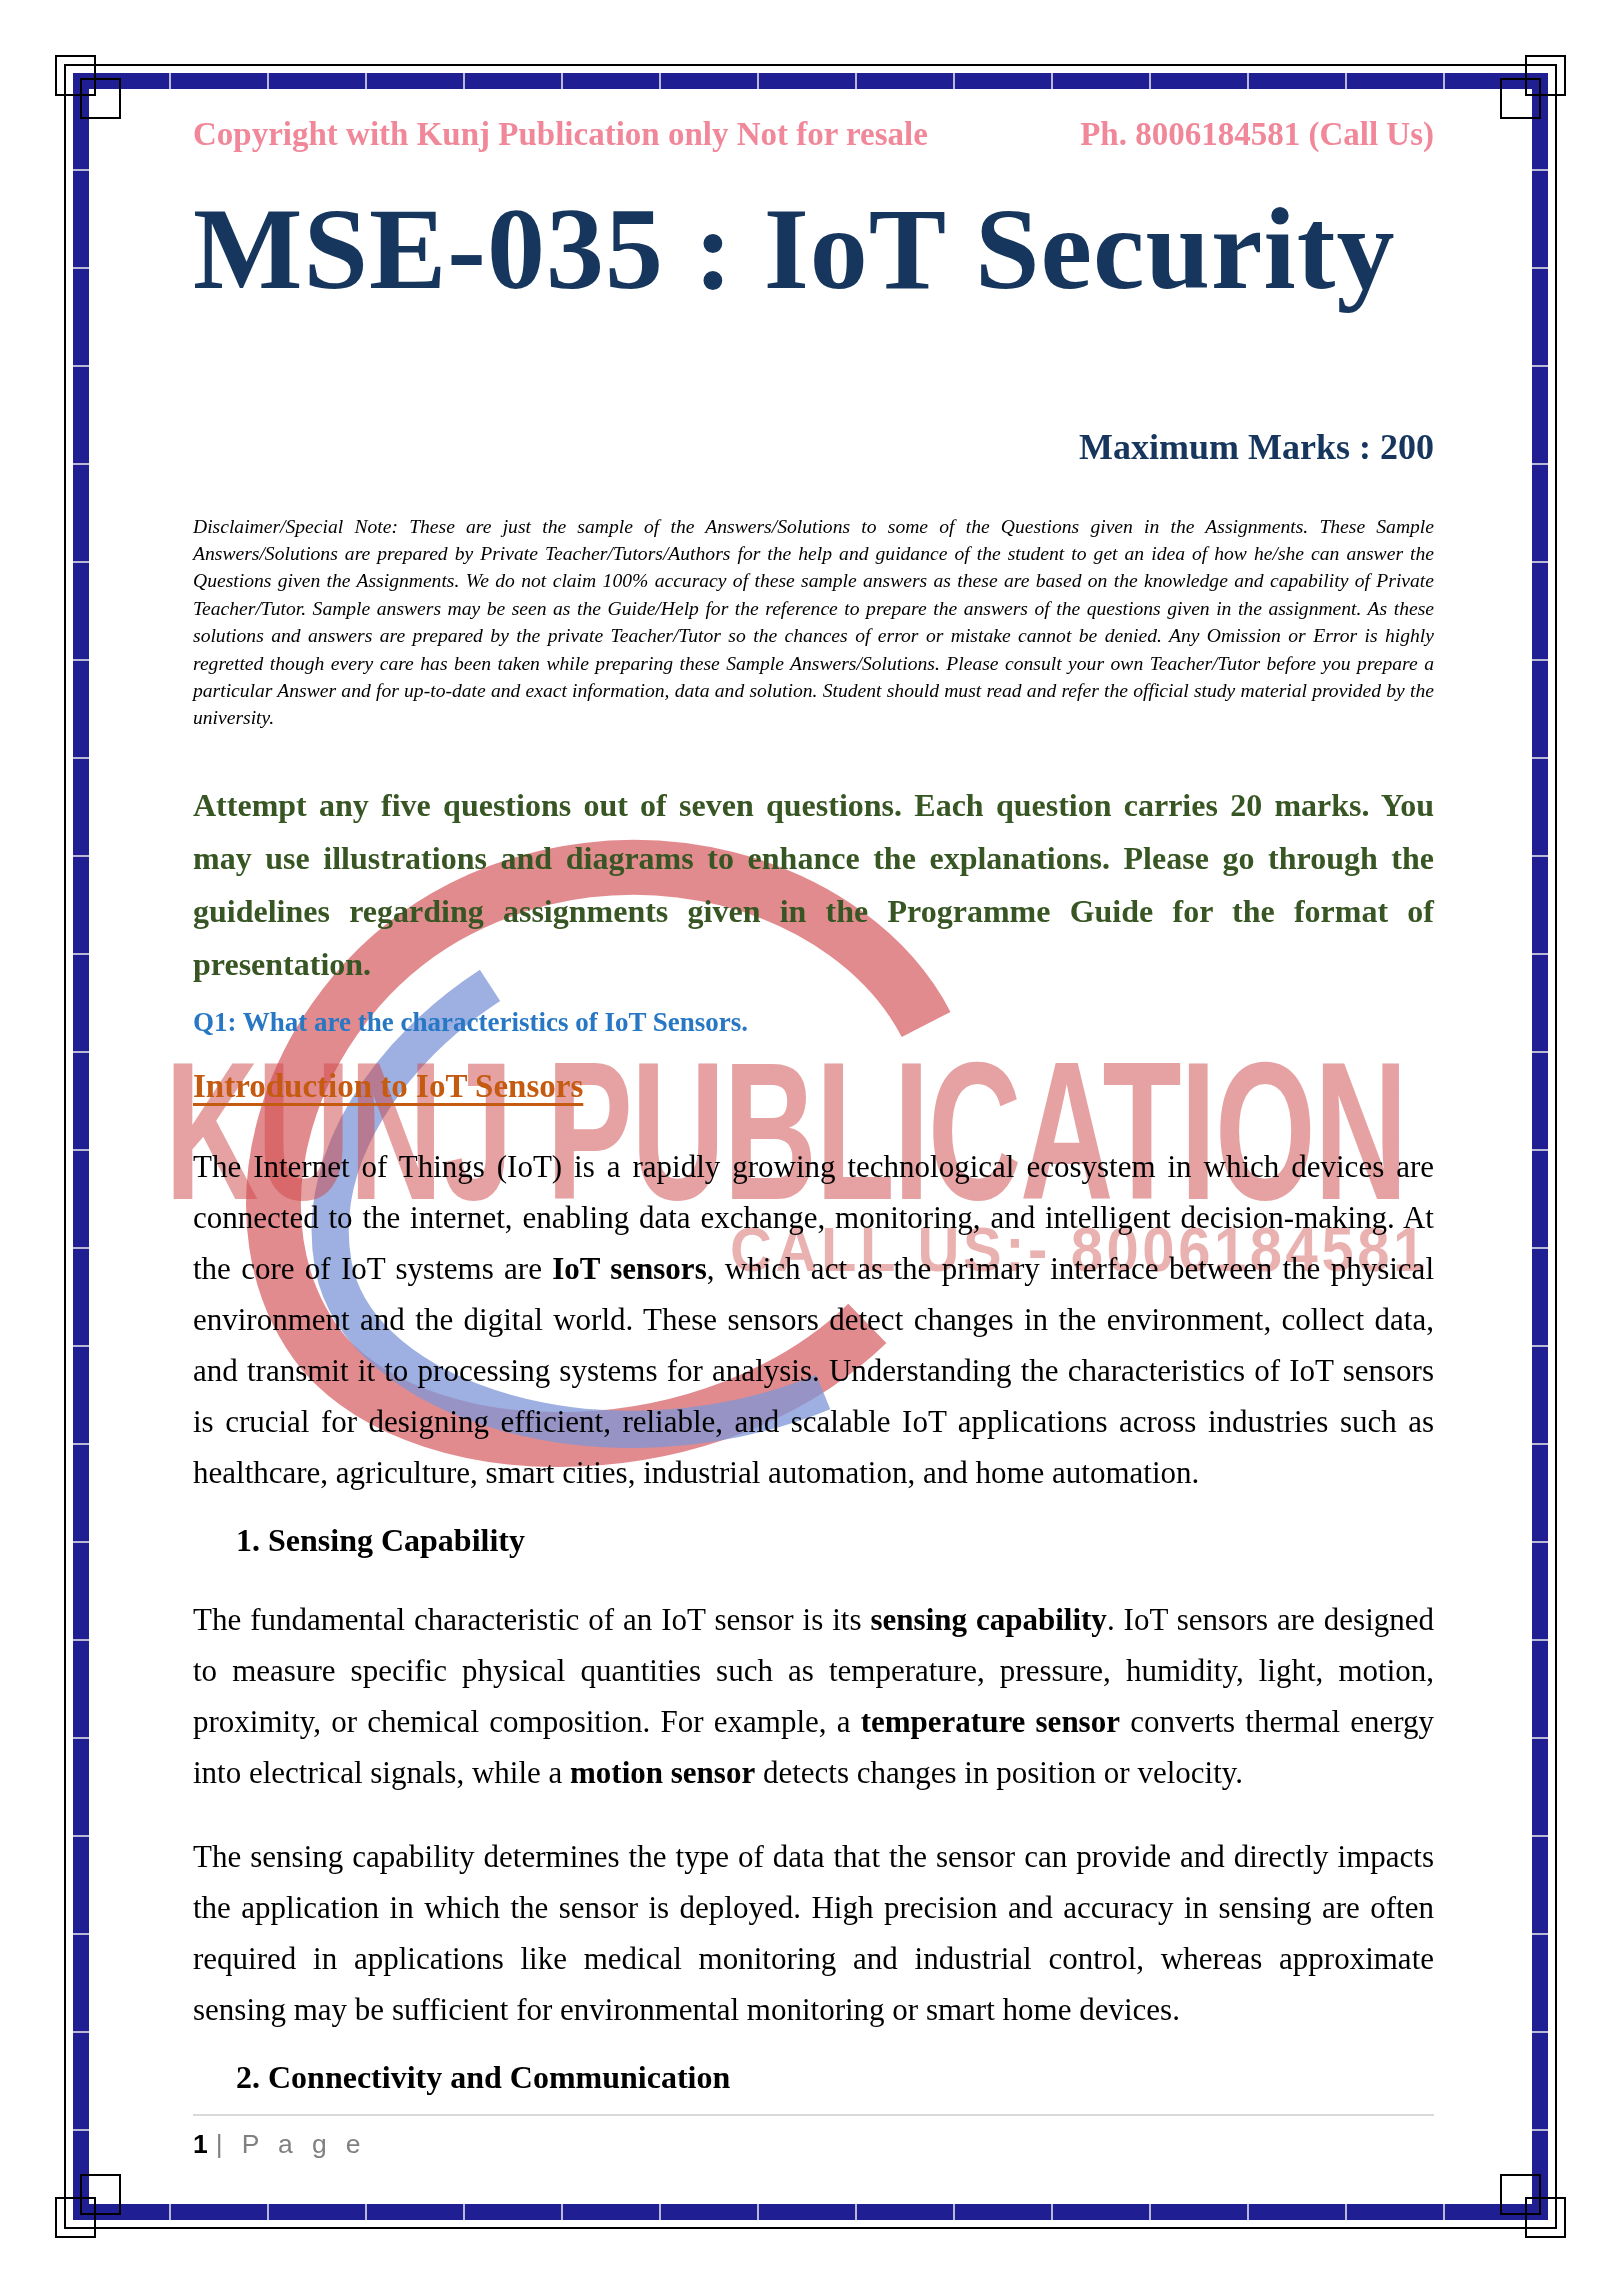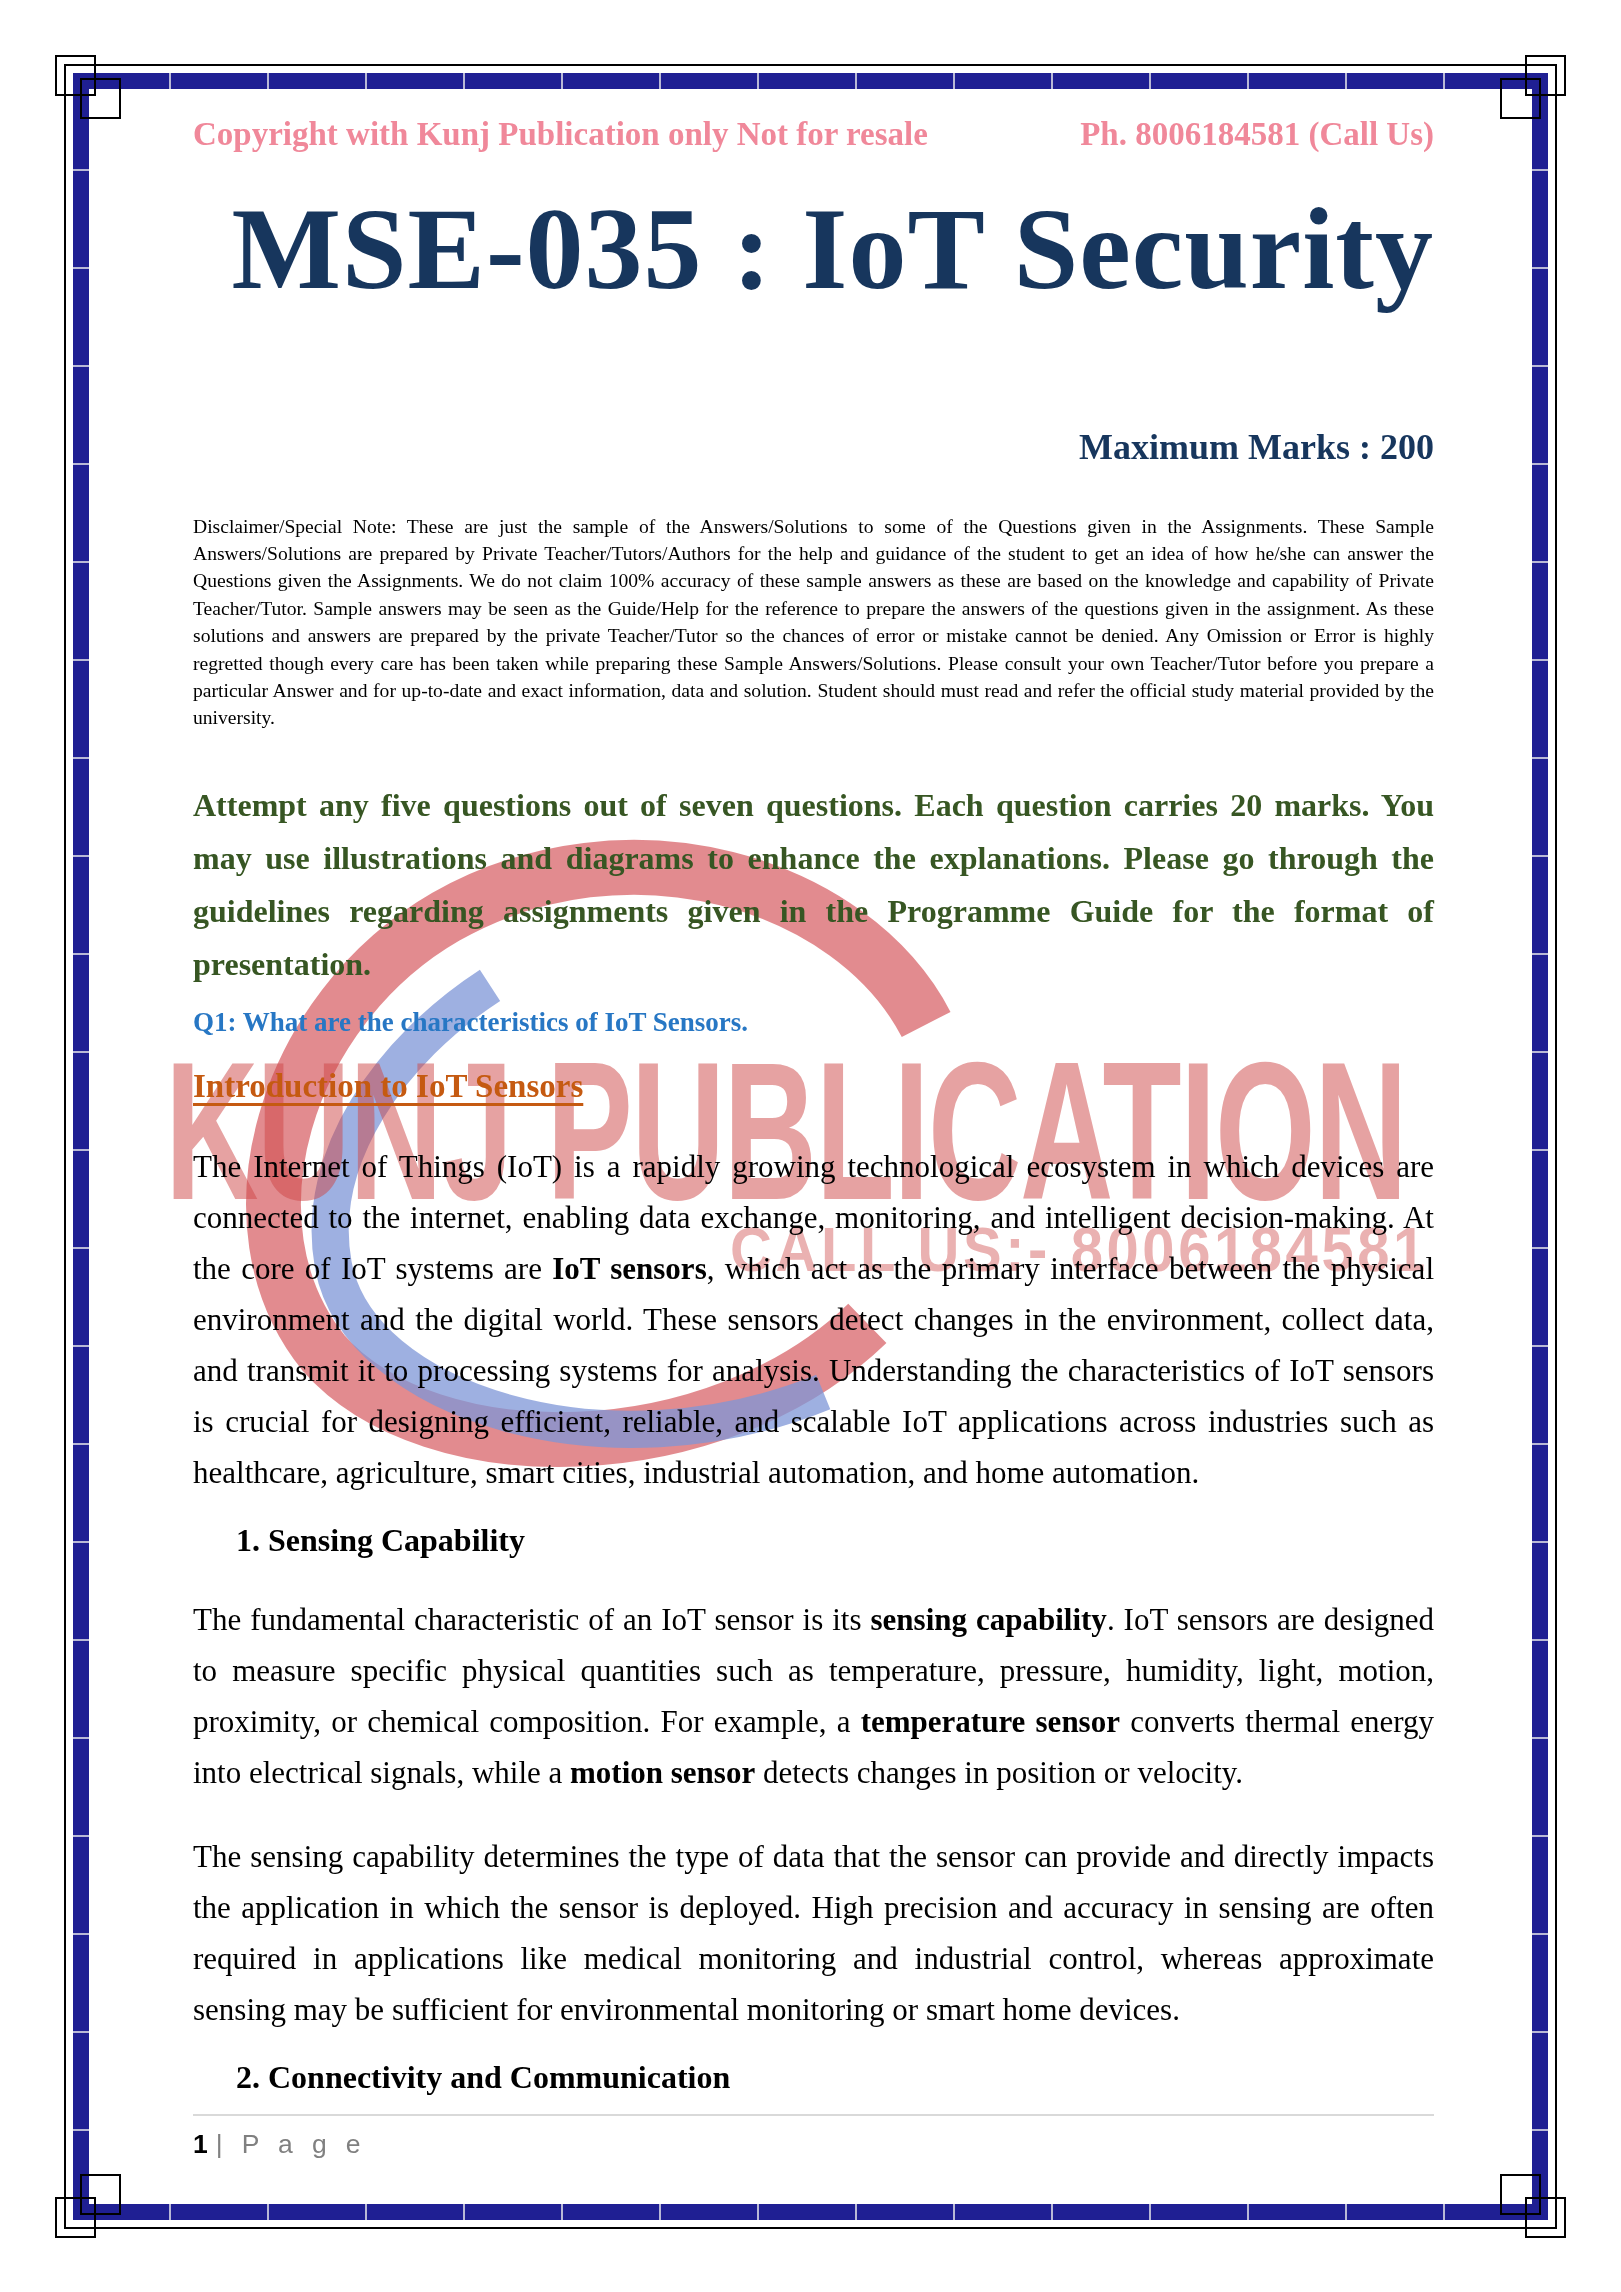--- a/index.html
+++ b/index.html
@@ -34,24 +34,24 @@
     transform:scaleX(0.66);transform-origin:left top;}
   .wm-contact{position:absolute;left:730px;top:1213px;white-space:nowrap;
     font-family:"Liberation Sans",sans-serif;font-weight:bold;font-size:63px;
     letter-spacing:3.9px;color:rgba(205,70,70,0.42);
     transform:scaleX(0.92);transform-origin:left top;}
 
   
   .content{position:absolute;left:193px;top:0;width:1241px;z-index:2;}
   .notice{margin-top:116px;display:flex;justify-content:space-between;
     font-size:33px;font-weight:bold;color:#F0889A;gap:30px;}
-  .doc-title{margin-top:27.4px;text-align:right;font-size:116px;font-weight:bold;
+  .doc-title{margin-top:27.4px;text-align:left;font-size:116px;font-weight:bold;
     color:#17365D;line-height:1.2;letter-spacing:1px;}
   .max-marks{margin-top:106px;text-align:right;font-size:36px;font-weight:bold;color:#17365D;}
-  .disclaimer{margin-top:45px;font-size:19.6px;line-height:27.4px;
+  .disclaimer{margin-top:45px;font-size:19.6px;font-style:italic;line-height:27.4px;
     text-align:justify;color:#000;}
   .instructions{margin-top:47px;font-size:32px;font-weight:bold;line-height:53px;
     text-align:justify;color:#375623;}
   .q-heading{margin-top:13.7px;font-size:27px;font-weight:bold;color:#2777C4;line-height:1.3;}
   .intro-heading{margin-top:25.5px;font-size:33px;font-weight:bold;color:#C55A11;
     text-decoration:underline;text-decoration-thickness:2.9px;text-underline-offset:5.9px;line-height:1.3;}
   .body-para{margin-top:33px;font-size:31px;line-height:51px;text-align:justify;color:#000;}
   .sec-heading{margin-top:21.6px;font-size:32px;font-weight:bold;color:#000;line-height:1.3;margin-left:43px;}
   .body-para b, .instructions b{font-weight:bold;}
 

